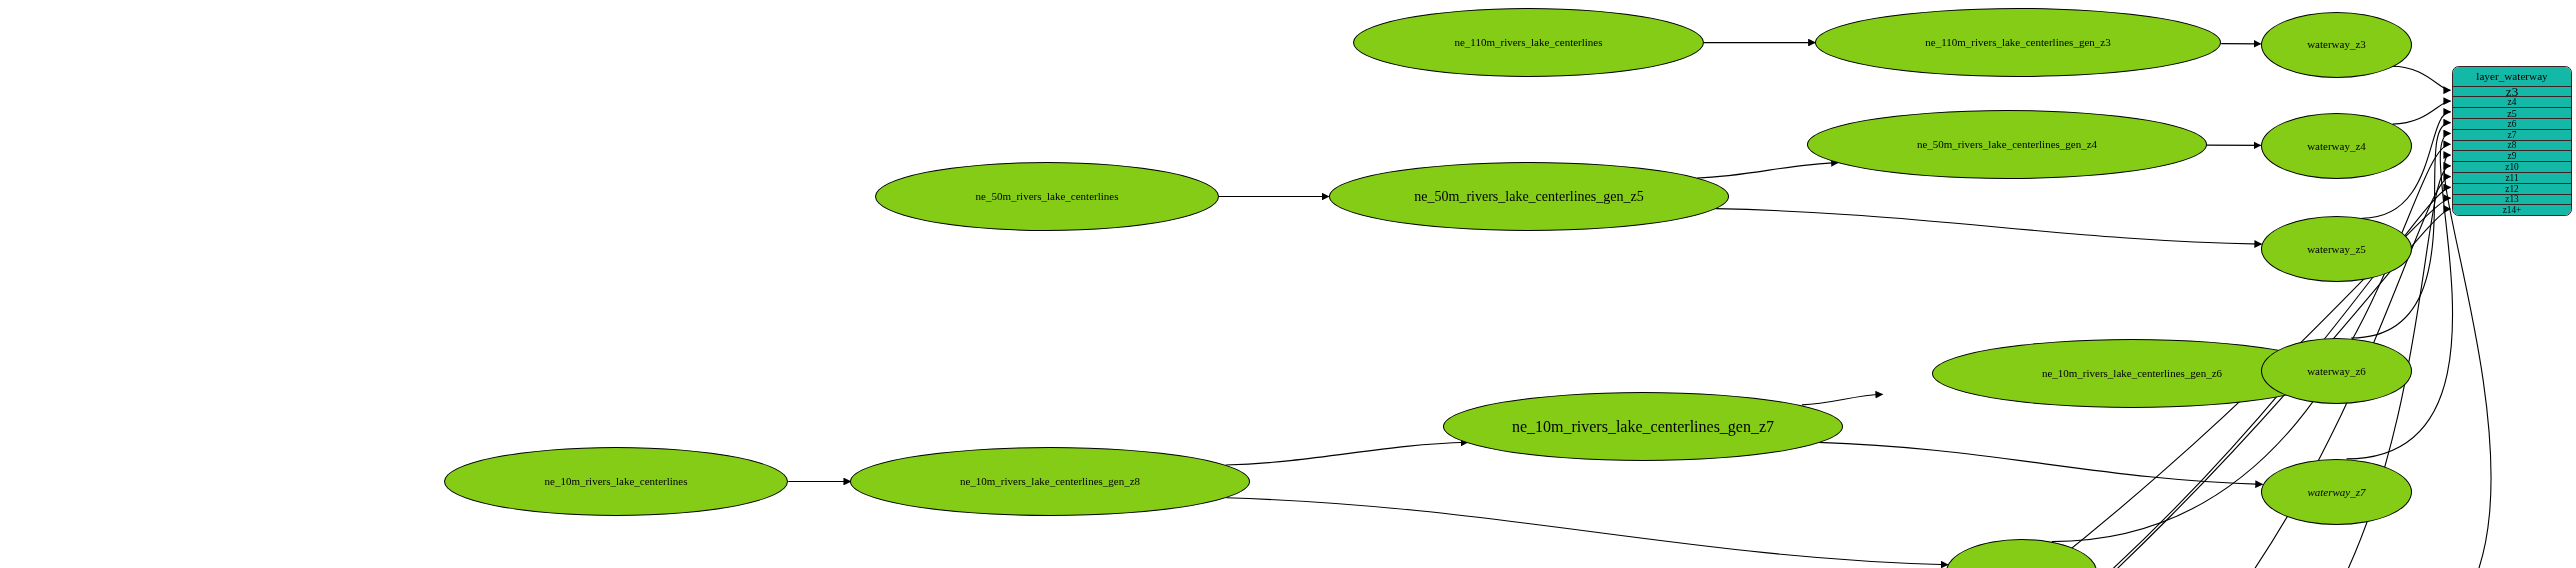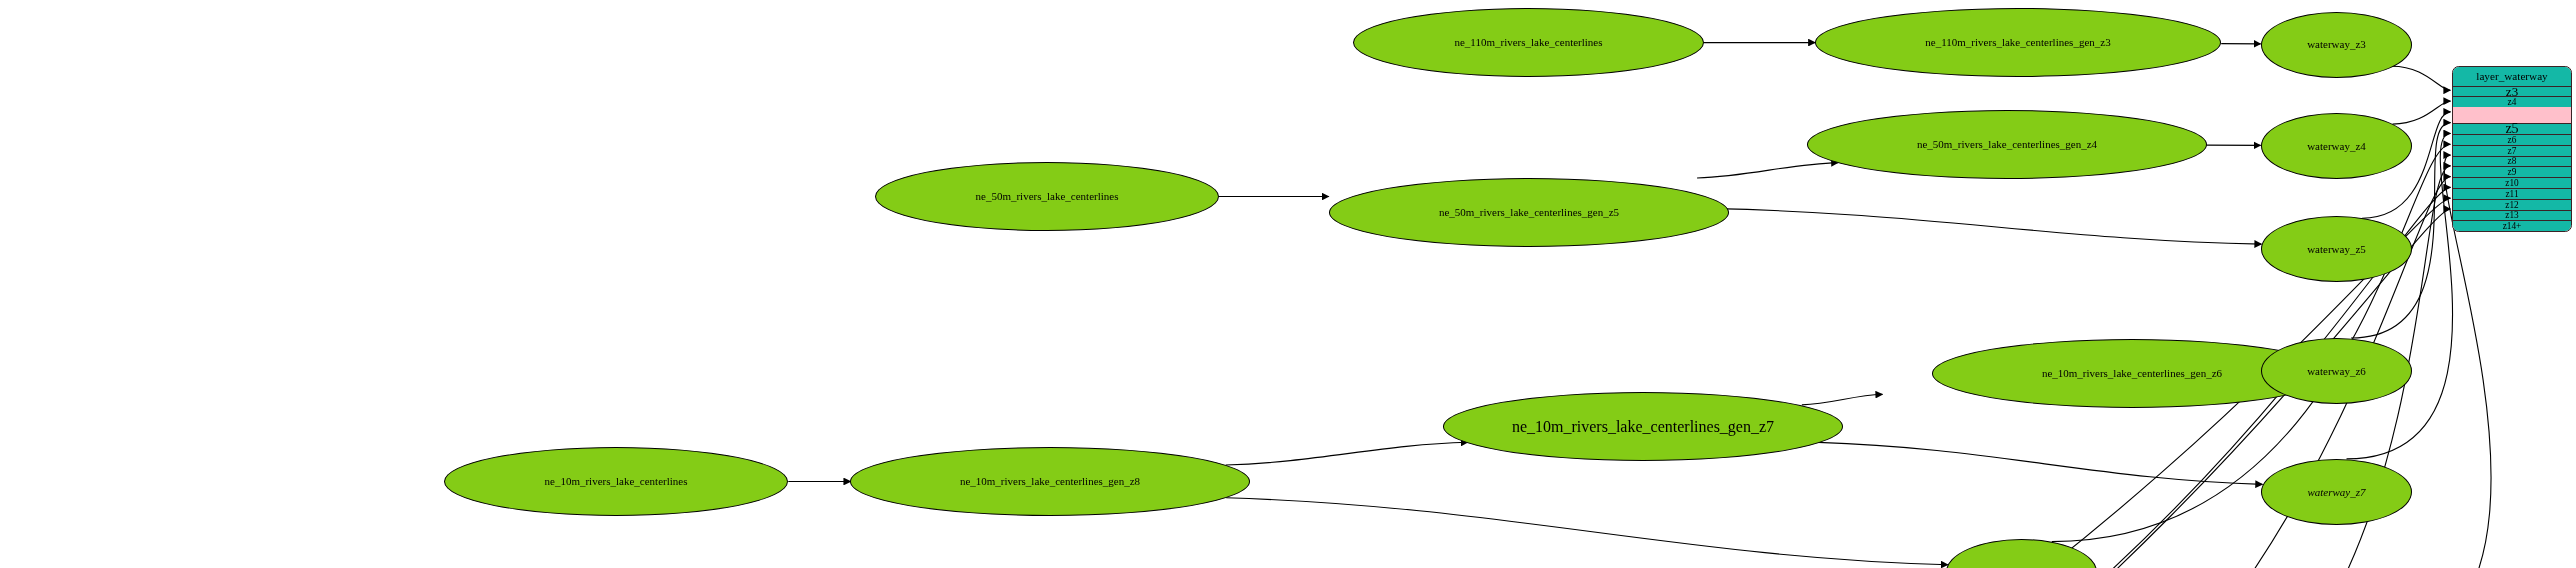--- a/index.html
+++ b/index.html
@@ -100,21 +100,21 @@
       </div>
       <div class="node" style="left: 1443px; top: 392px; width: 400px; height: 69px; font-size: 16px;">
         <span>ne_10m_rivers_lake_centerlines_gen_z7</span>
       </div>
       <div class="node" style="left: 1932px; top: 339px; width: 400px; height: 69px; font-size: 11px;">
         <span>ne_10m_rivers_lake_centerlines_gen_z6</span>
       </div>
       <div class="node" style="left: 875px; top: 162px; width: 344px; height: 69px; font-size: 11px;">
         <span>ne_50m_rivers_lake_centerlines</span>
       </div>
-      <div class="node" style="left: 1329px; top: 178px; width: 400px; height: 69px; font-size: 11px;">
+      <div class="node" style="left: 1329px; top: 162px; width: 400px; height: 69px; font-size: 14px;">
         <span>ne_50m_rivers_lake_centerlines_gen_z5</span>
       </div>
       <div class="node" style="left: 1807px; top: 110px; width: 400px; height: 69px; font-size: 11px;">
         <span>ne_50m_rivers_lake_centerlines_gen_z4</span>
       </div>
       <div class="node" style="left: 1353px; top: 8.2px; width: 351px; height: 69px; font-size: 11px;">
         <span>ne_110m_rivers_lake_centerlines</span>
       </div>
       <div class="node" style="left: 1815px; top: 8.2px; width: 406px; height: 69px; font-size: 11px;">
         <span>ne_110m_rivers_lake_centerlines_gen_z3</span>
@@ -136,21 +136,21 @@
       </div>
       <div class="node" style="left: 1946px; top: 539px; width: 151px; height: 66px; font-size: 11px;">
         <span>waterway_z8</span>
       </div>
     </div>
 
   <div class="legend" id="legend-box" style="left: 2452px; top: 66px; width: 120px;">
       <div class="legend-row head" style="height: 18.6px; font-size: 11.2px;">layer_waterway</div>
       <div class="legend-row" style="height: 10.8px; font-size: 13px;">z3</div>
       <div class="legend-row" style="height: 10.8px; font-size: 9.3px;">z4</div>
-      <div class="legend-row" style="height: 10.8px; font-size: 14px; margin-top: 16px;">z5</div>
+      <div class="legend-row" style="height: 10.8px; font-size: 10px;">z5</div>
       <div class="legend-row" style="height: 10.8px; font-size: 9.3px;">z6</div>
       <div class="legend-row" style="height: 10.8px; font-size: 9.3px;">z7</div>
       <div class="legend-row" style="height: 10.8px; font-size: 9.3px;">z8</div>
       <div class="legend-row" style="height: 10.8px; font-size: 9.3px;">z9</div>
       <div class="legend-row" style="height: 10.8px; font-size: 9.3px;">z10</div>
       <div class="legend-row" style="height: 10.8px; font-size: 9.3px;">z11</div>
       <div class="legend-row" style="height: 10.8px; font-size: 9.3px;">z12</div>
       <div class="legend-row" style="height: 10.8px; font-size: 9.3px;">z13</div>
       <div class="legend-row" style="height: 10.8px; font-size: 9.3px;">z14+</div>
     </div>

